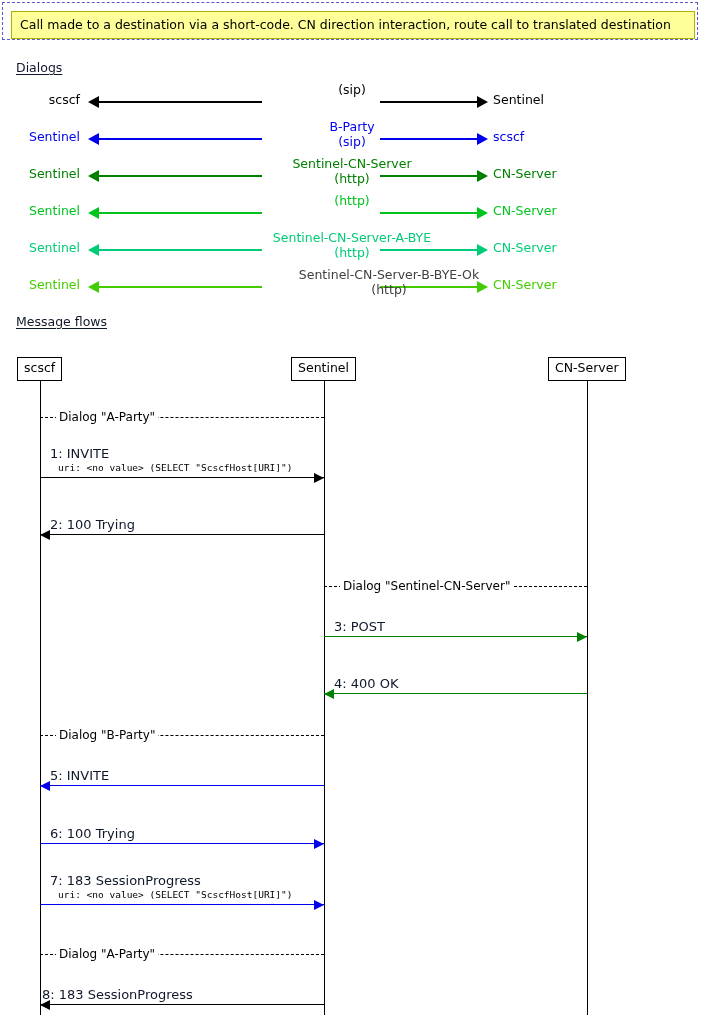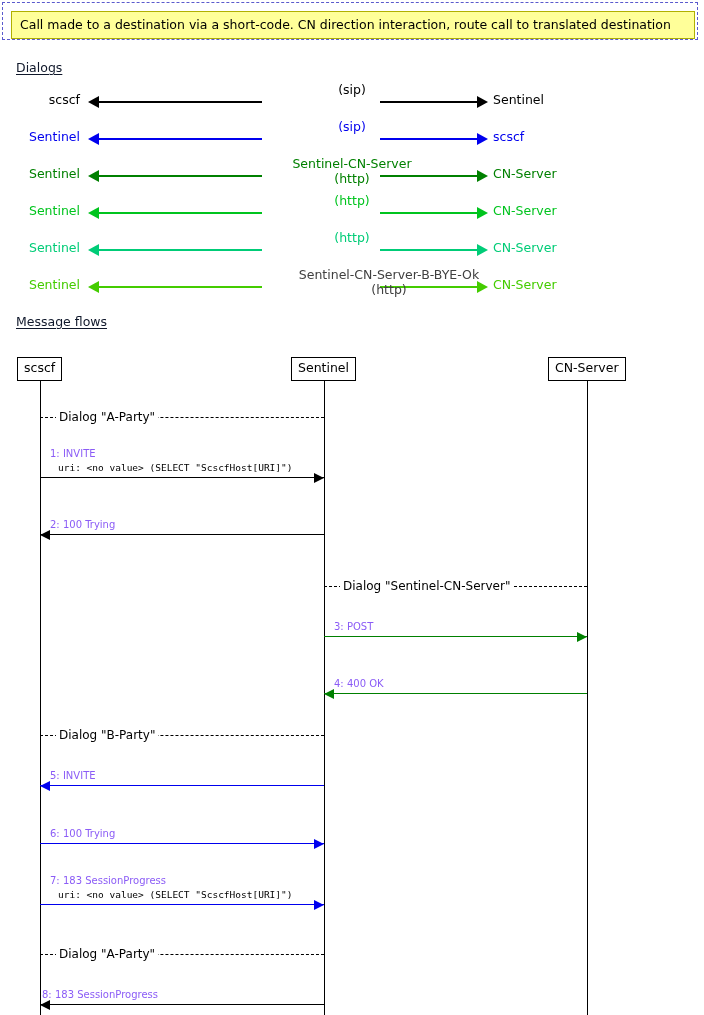--- a/index.html
+++ b/index.html
@@ -199,22 +199,22 @@
     position: absolute;
     left: 0; top: -4px;
     width: 0; height: 0;
     border-top: 5px solid transparent;
     border-bottom: 5px solid transparent;
     border-right-width: 10px;
     border-right-style: solid;
   }
   .msg-label {
     position: absolute;
-    font-size: 10px;
-    color: #8b5cf6;
+    font-size: 13px;
+    color: #0f172a;
     white-space: nowrap;
     line-height: 14px;
   }
   .msg-sublabel {
     position: absolute;
     font-family: "DejaVu Sans Mono", "Liberation Mono", monospace;
     font-size: 9.5px;
     color: #000000;
     white-space: nowrap;
     line-height: 12px;
@@ -253,20 +253,21 @@
       <div class="dlg-left-label" style="color: rgb(0, 0, 238);">Sentinel</div>
       <div class="dlg-seg-left" style="width: 174px;">
         <div class="dlg-arrow-left" style="border-right-color: rgb(0, 0, 238);"></div>
         <div class="seg-line" style="width: 165px; background: rgb(0, 0, 238);"></div>
       </div>
       <div class="dlg-seg-right" style="left: 380px; width: 108px;">
         <div class="seg-line" style="width: 99px; background: rgb(0, 0, 238);"></div>
         <div class="dlg-arrow-right" style="left: 97px; border-left-color: rgb(0, 0, 238);"></div>
       </div>
       <div class="dlg-center" style="color: rgb(0, 0, 238);">
+        <span>B-Party</span>
         <span>(sip)</span>
       </div>
       <div class="dlg-right-label" style="color: rgb(0, 0, 238);">scscf</div>
     </div>
     <div class="dialog-row">
       <div class="dlg-left-label" style="color: rgb(0, 128, 0);">Sentinel</div>
       <div class="dlg-seg-left" style="width: 174px;">
         <div class="dlg-arrow-left" style="border-right-color: rgb(0, 128, 0);"></div>
         <div class="seg-line" style="width: 165px; background: rgb(0, 128, 0);"></div>
       </div>
@@ -299,20 +300,21 @@
       <div class="dlg-left-label" style="color: rgb(0, 204, 119);">Sentinel</div>
       <div class="dlg-seg-left" style="width: 174px;">
         <div class="dlg-arrow-left" style="border-right-color: rgb(0, 204, 119);"></div>
         <div class="seg-line" style="width: 165px; background: rgb(0, 204, 119);"></div>
       </div>
       <div class="dlg-seg-right" style="left: 380px; width: 108px;">
         <div class="seg-line" style="width: 99px; background: rgb(0, 204, 119);"></div>
         <div class="dlg-arrow-right" style="left: 97px; border-left-color: rgb(0, 204, 119);"></div>
       </div>
       <div class="dlg-center" style="color: rgb(0, 204, 119);">
+        <span>Sentinel-CN-Server-A-BYE</span>
         <span>(http)</span>
       </div>
       <div class="dlg-right-label" style="color: rgb(0, 204, 119);">CN-Server</div>
     </div>
     <div class="dialog-row">
       <div class="dlg-left-label" style="color: rgb(68, 204, 0);">Sentinel</div>
       <div class="dlg-seg-left" style="width: 174px;">
         <div class="dlg-arrow-left" style="border-right-color: rgb(68, 204, 0);"></div>
         <div class="seg-line" style="width: 165px; background: rgb(68, 204, 0);"></div>
       </div>

